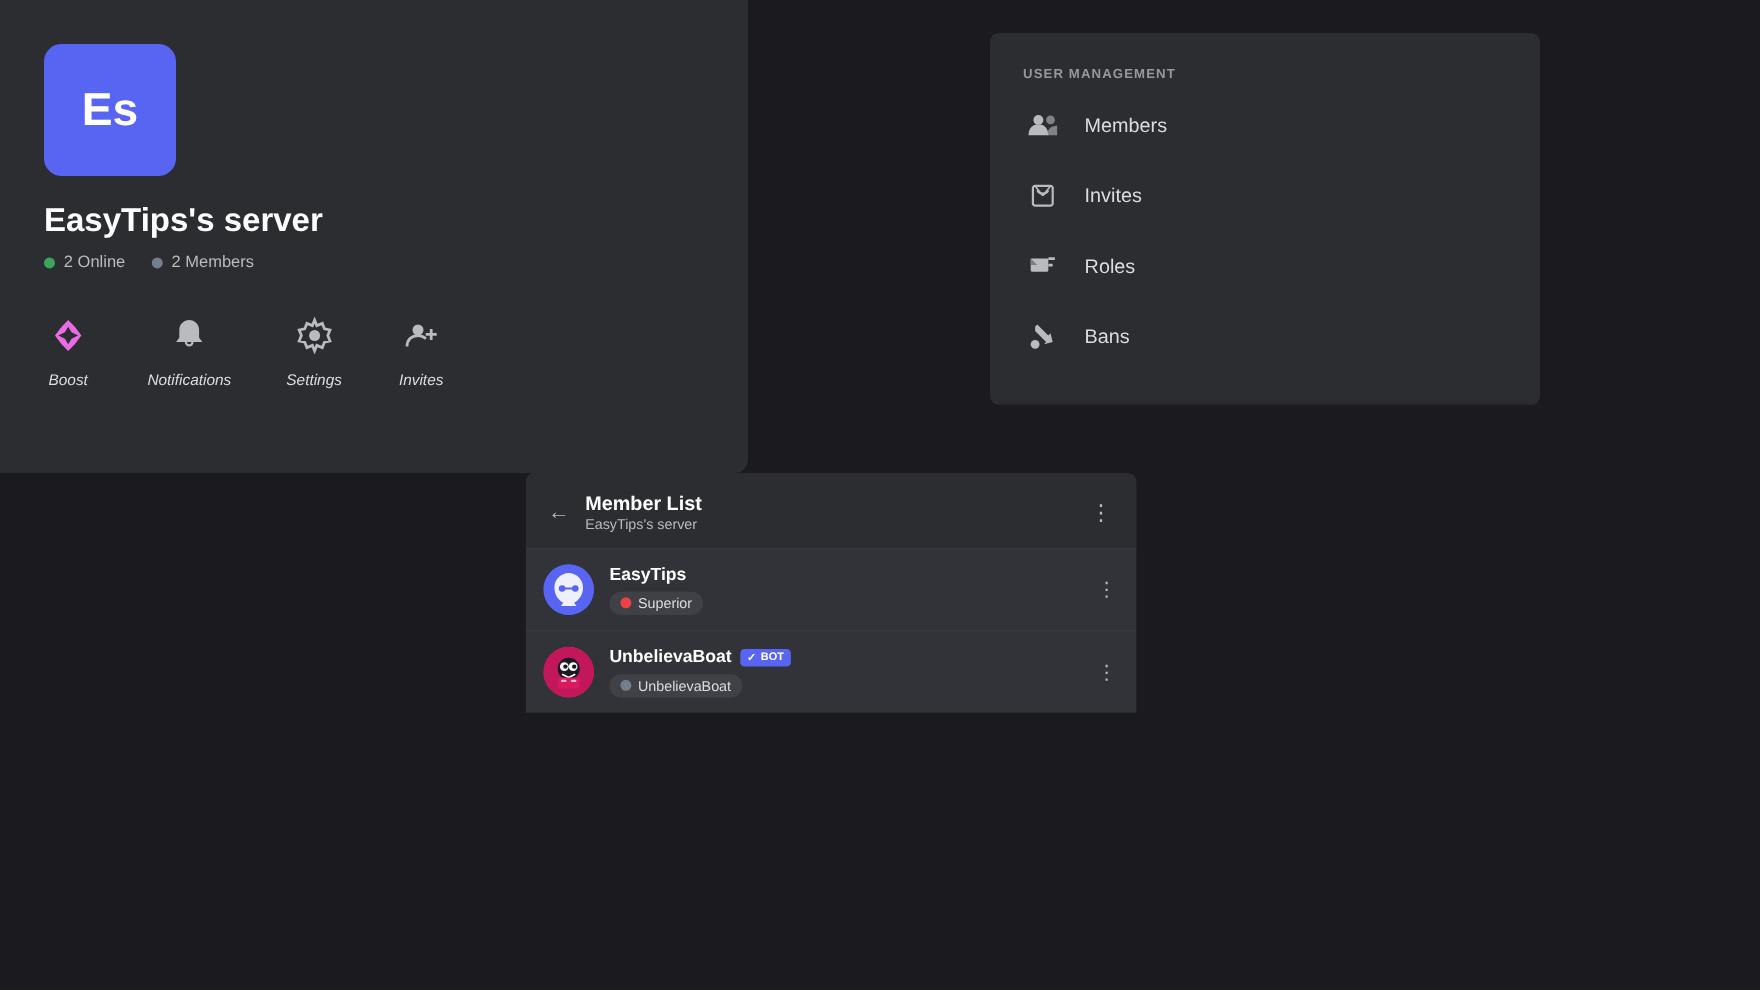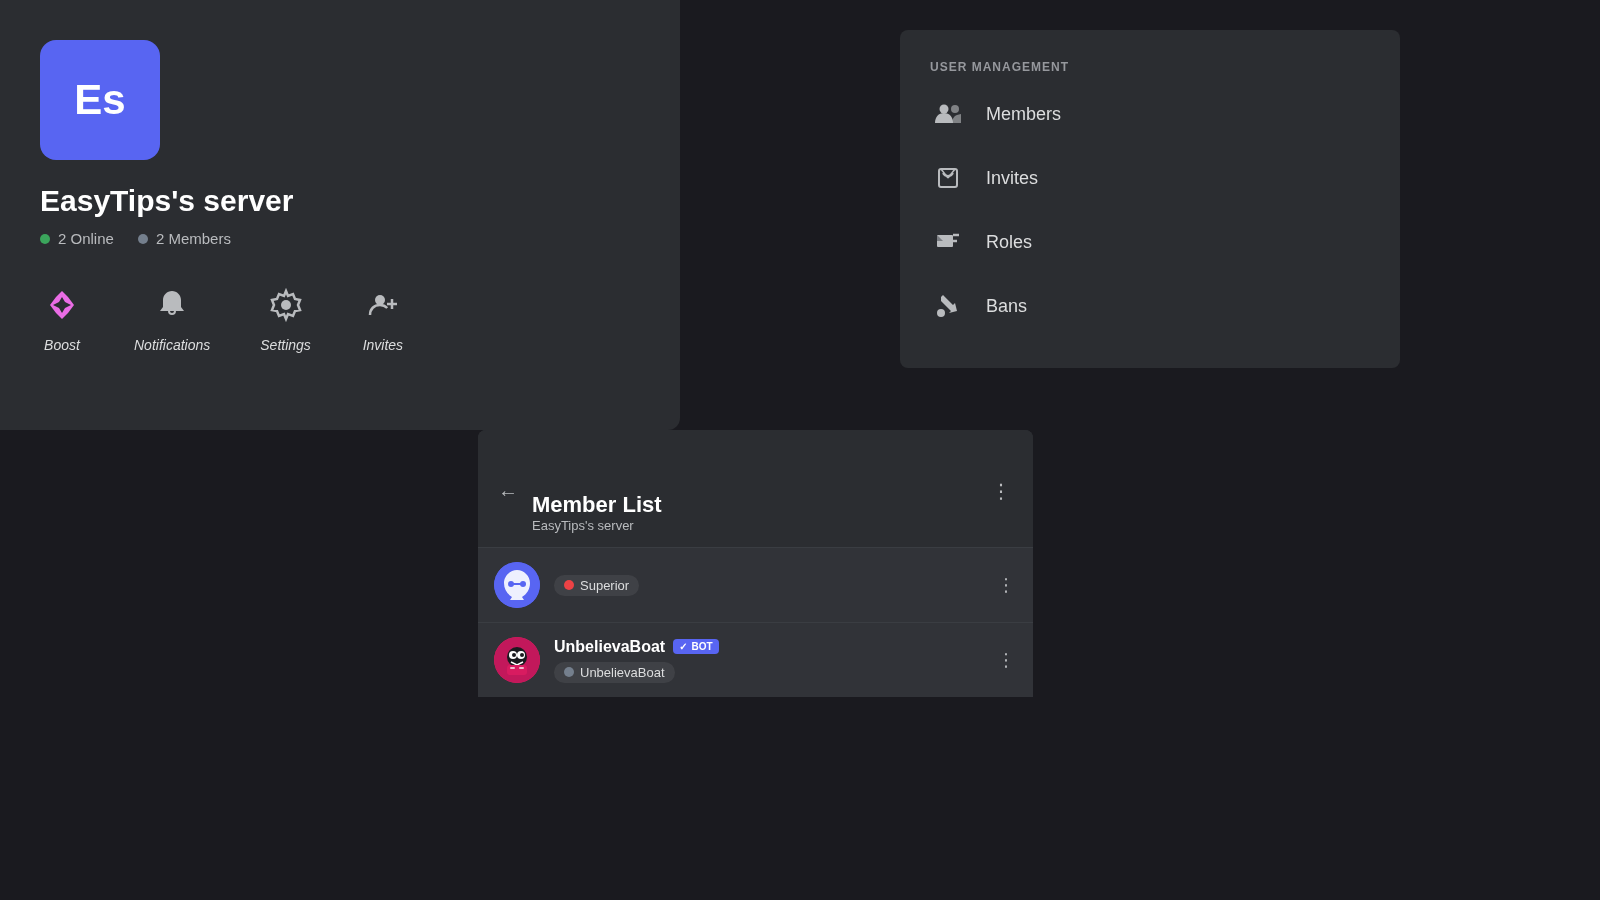--- a/index.html
+++ b/index.html
@@ -177,23 +177,22 @@
     .back-btn {
       color: #b9bbbe;
       font-size: 20px;
       cursor: pointer;
     }
 
     .header-title-block {}
 
     .header-title {
       color: white;
-      font-size: 22px;
+      font-size: 18px;
       font-weight: 700;
-      margin-top: 44px;
     }
 
     .header-subtitle {
       color: #b9bbbe;
       font-size: 13px;
     }
 
     .more-btn {
       color: #b9bbbe;
       font-size: 20px;
@@ -450,20 +449,23 @@
     <div class="member-avatar avatar-easytips">
       <svg width="46" height="46" viewBox="0 0 46 46">
         <circle cx="23" cy="23" r="23" fill="#5865f2"></circle>
         <path d="M23 8 C16 8 10 14 10 21 C10 27 13 32 18 35 L16 38 L30 38 L28 35 C33 32 36 27 36 21 C36 14 30 8 23 8Z" fill="white" opacity="0.9"></path>
         <circle cx="17" cy="22" r="3" fill="#5865f2"></circle>
         <circle cx="29" cy="22" r="3" fill="#5865f2"></circle>
         <path d="M17 22 L29 22" stroke="#5865f2" stroke-width="2"></path>
       </svg>
     </div>
     <div class="member-info">
+      <div class="member-name-row">
+        <span class="member-name">EasyTips</span>
+      </div>
       <div class="member-role">
         <div class="role-dot role-dot-red"></div>
         <span class="role-name">Superior</span>
       </div>
     </div>
     <div class="member-more">⋮</div>
   </div>
 
   <div class="member-entry">
     <div class="member-avatar avatar-unbelieva">

